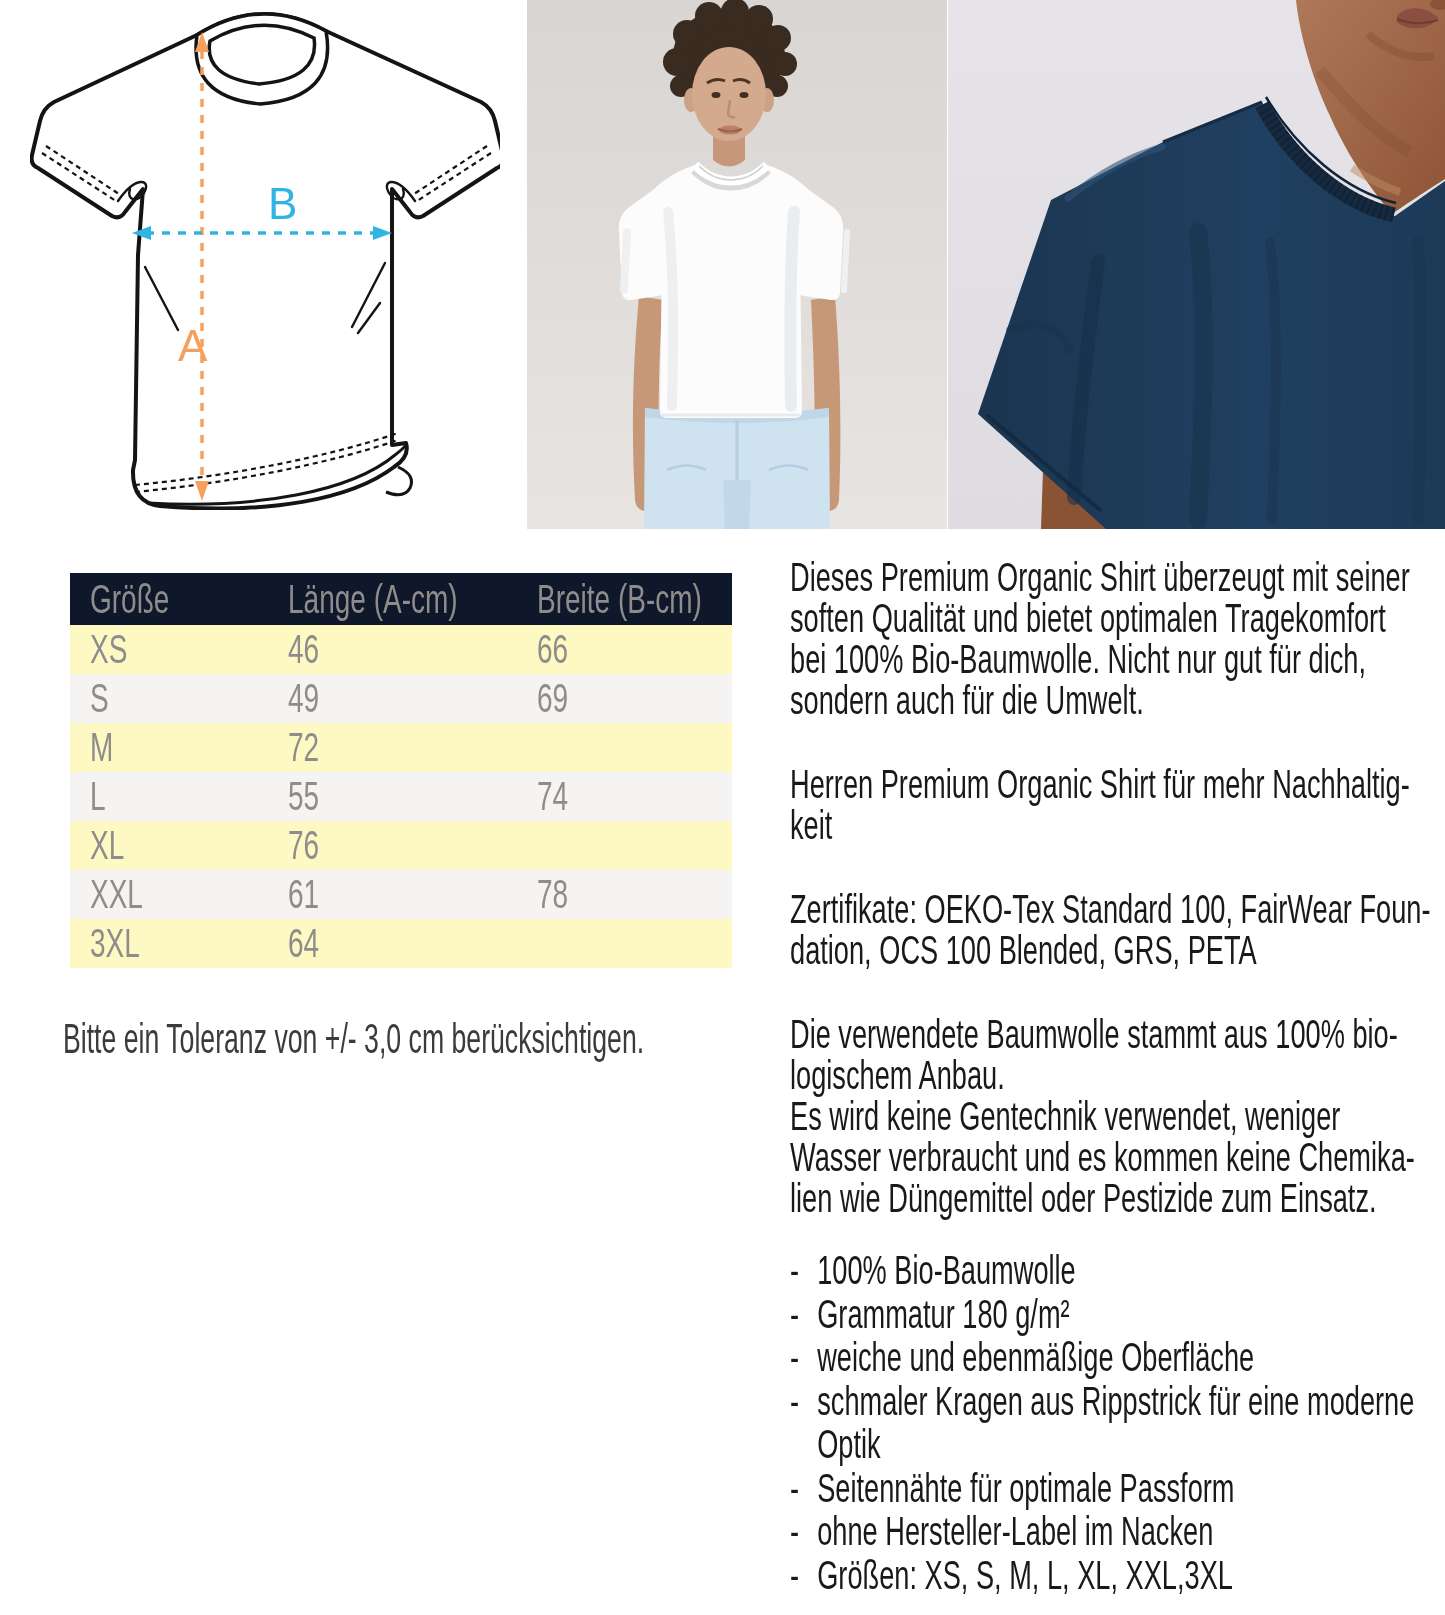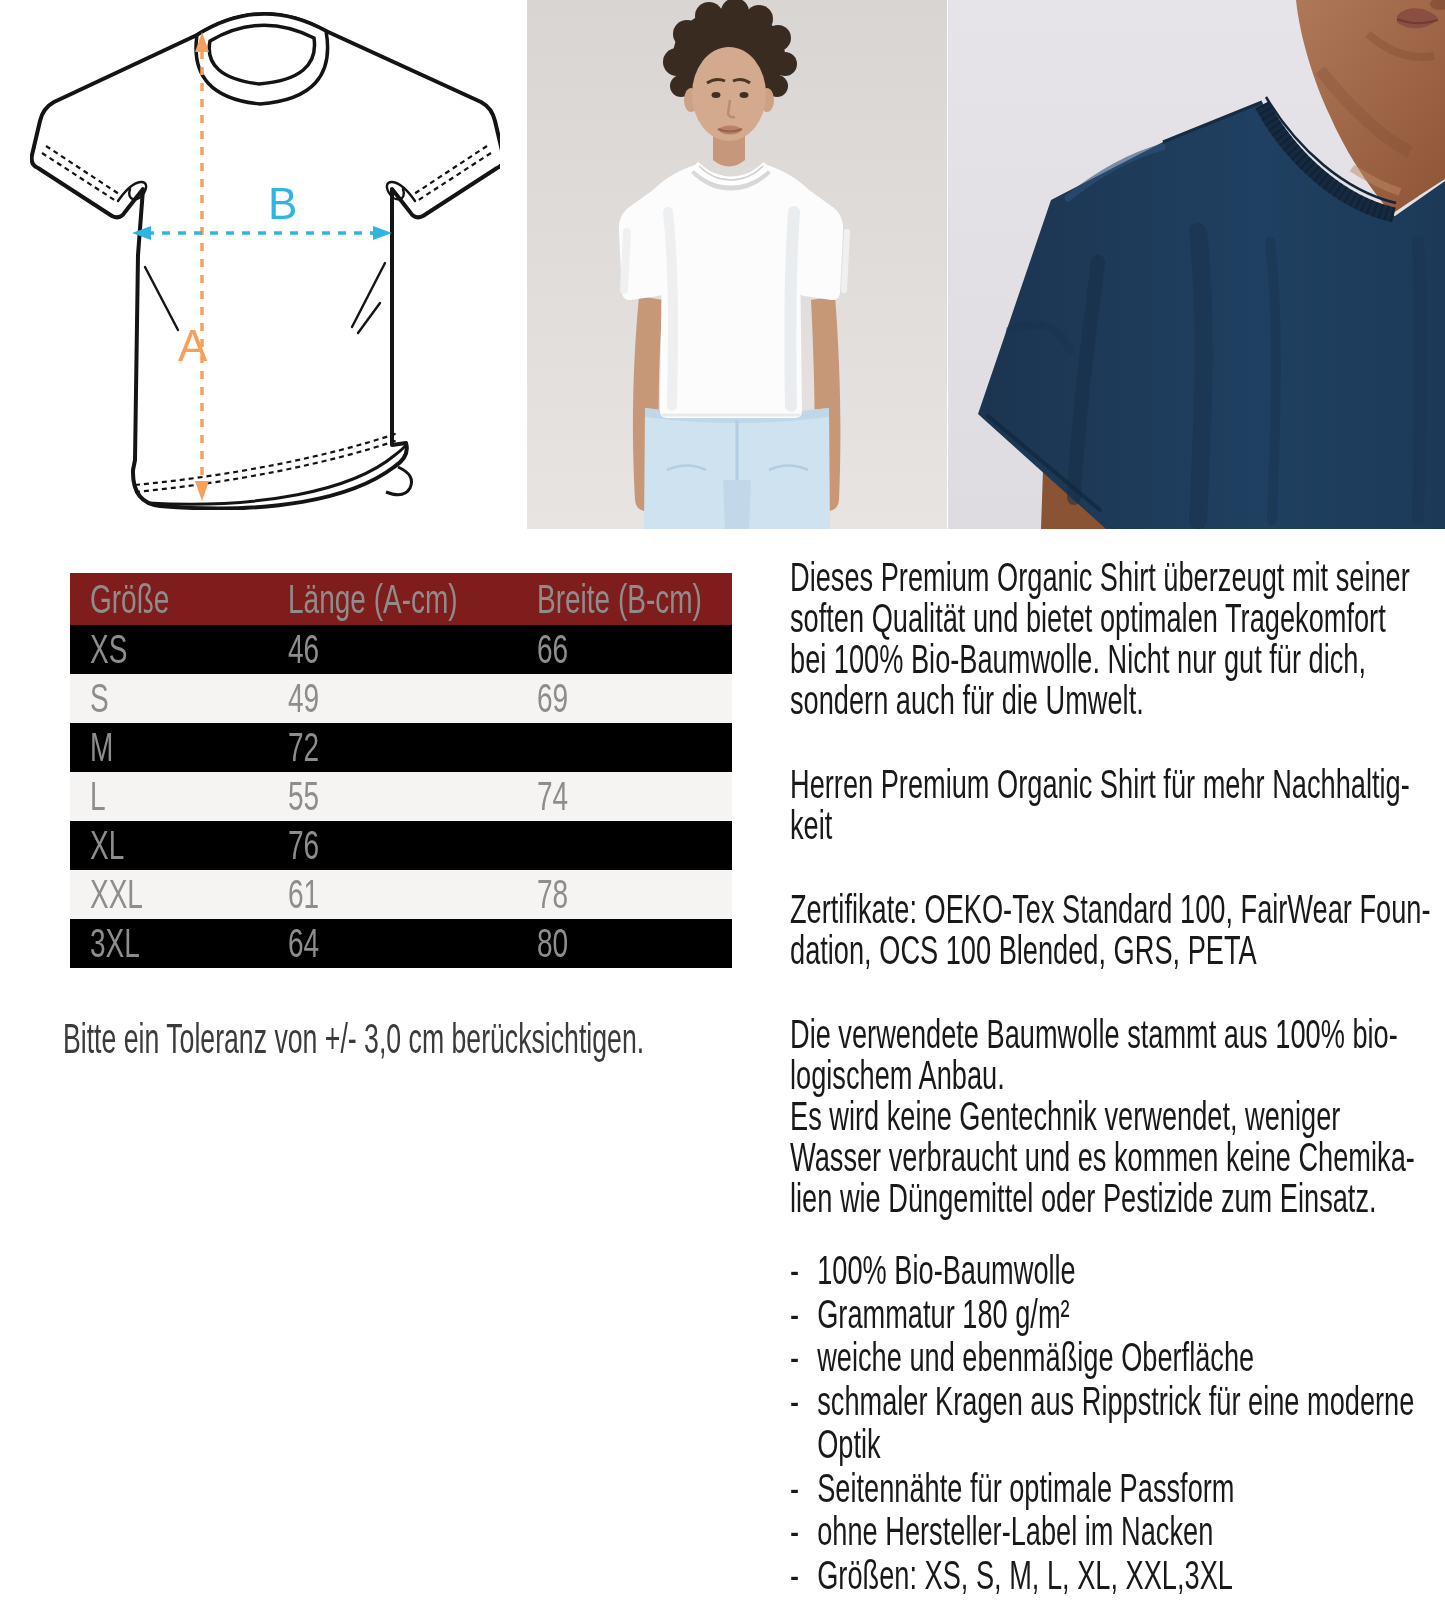--- a/index.html
+++ b/index.html
@@ -3,22 +3,22 @@
 <meta charset="utf-8">
 <style>
   html,body{margin:0;padding:0;background:#ffffff;}
   #canvas{position:relative;width:1445px;height:1615px;background:#ffffff;overflow:hidden;
           font-family:"Liberation Sans", sans-serif;}
   .abs{position:absolute;}
 
   
   #size-table{left:70px;top:573px;width:662px;}
   .trow{display:grid;grid-template-columns:198px 249px 1fr;align-items:center;height:49px;}
-  .trow.head{height:52px;background:#7f1d1d;}
-  .trow.dark{background:#000000;}
+  .trow.head{height:52px;background:#0f172a;}
+  .trow.dark{background:#fef9c3;}
   .trow.lite{background:#f5f4f2;}
   .tcell{padding-left:20px;overflow:visible;white-space:nowrap;}
   .tcell span{display:inline-block;font-size:40px;color:#8f8d8c;
               transform:scaleX(0.70);transform-origin:0 50%;}
 
   
   #tolerance{left:63px;top:1013px;width:1100px;font-size:43px;line-height:50px;color:#3c3b3a;
              transform:scaleX(0.62);transform-origin:0 0;white-space:nowrap;}
 
   
@@ -236,21 +236,20 @@
       <div class="tcell"><span>76</span></div>
     </div>
     <div class="trow lite">
       <div class="tcell"><span>XXL</span></div>
       <div class="tcell"><span>61</span></div>
       <div class="tcell"><span>78</span></div>
     </div>
     <div class="trow dark">
       <div class="tcell"><span>3XL</span></div>
       <div class="tcell"><span>64</span></div>
-      <div class="tcell"><span>80</span></div>
     </div>
   </div>
 
   <div class="abs" id="tolerance">Bitte ein Toleranz von +/- 3,0 cm berücksichtigen.</div>
 
   <div class="abs" id="description">
     <div class="para">Dieses Premium Organic Shirt überzeugt mit seiner
 soften Qualität und bietet optimalen Tragekomfort
 bei 100% Bio-Baumwolle. Nicht nur gut für dich,
 sondern auch für die Umwelt.</div>

